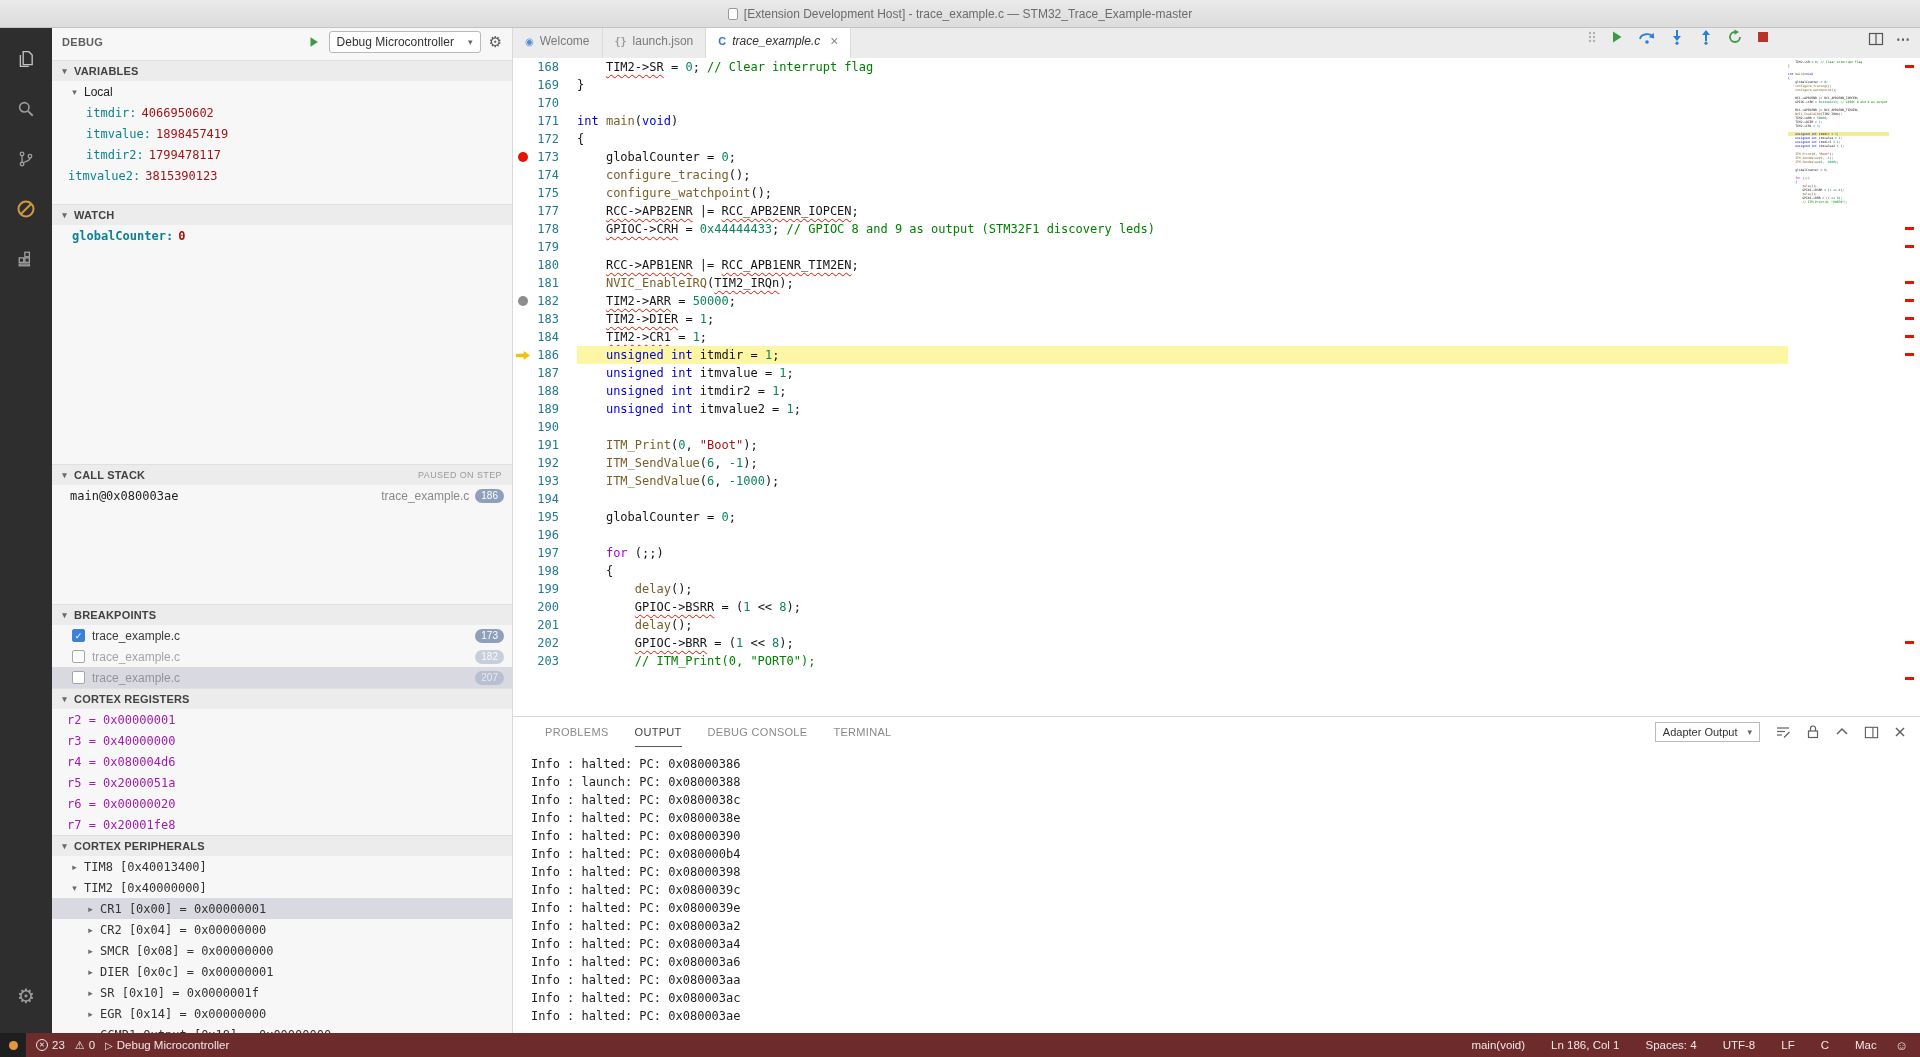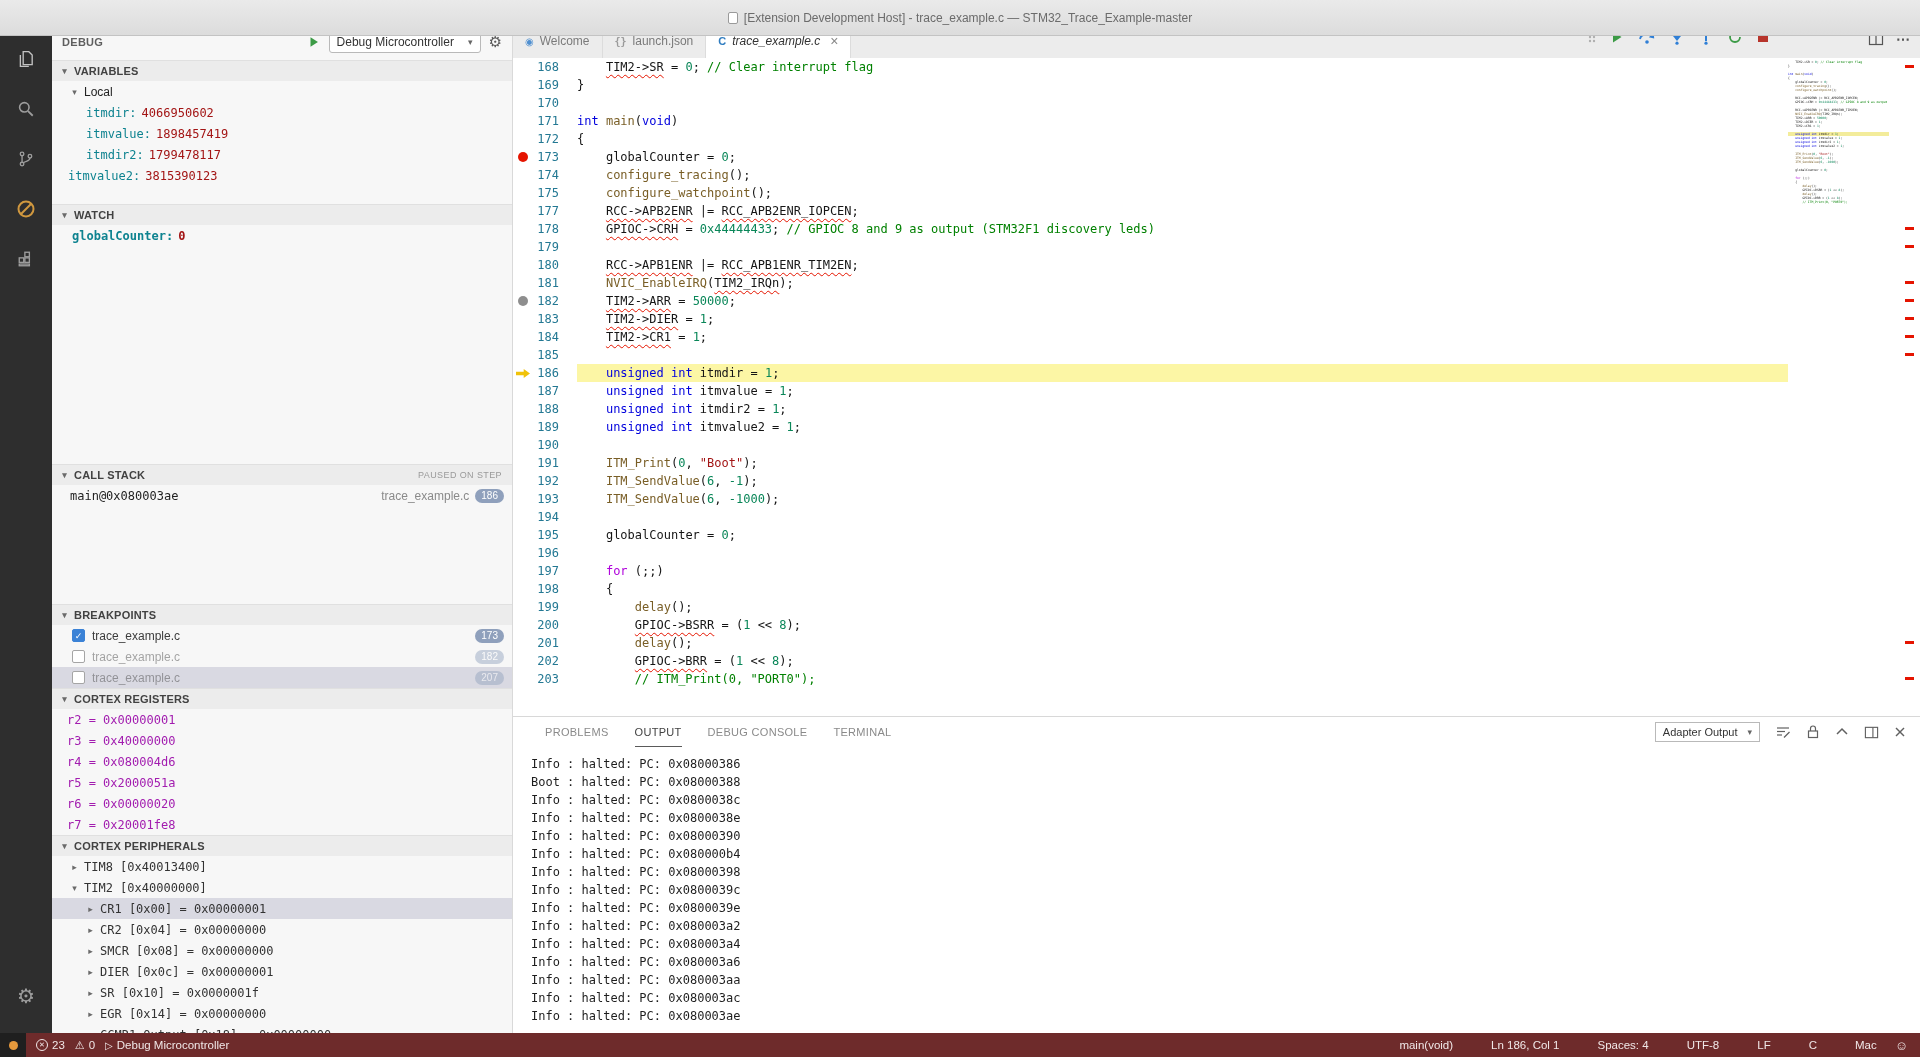--- a/index.html
+++ b/index.html
@@ -1,20 +1,20 @@
 <!DOCTYPE html>
 <html><head>
 <meta charset="utf-8">
 <style>
 *{box-sizing:border-box}
 html,body{margin:0;padding:0;width:1920px;height:1057px;overflow:hidden;background:#fff;font-family:"Liberation Sans",sans-serif;position:relative}
 .mono{font-family:"DejaVu Sans Mono",monospace}
 
 
-.titlebar{position:absolute;top:0;left:0;width:100%;height:36px;background:linear-gradient(#eaeaea,#dcdcdc);border-bottom:1px solid #c3c3c3;display:flex;align-items:center;justify-content:center;font-size:12px;color:#6b6b6b;gap:6px;z-index:5}
+.titlebar{position:absolute;top:0;left:0;width:100%;height:28px;background:linear-gradient(#eaeaea,#dcdcdc);border-bottom:1px solid #c3c3c3;display:flex;align-items:center;justify-content:center;font-size:12px;color:#6b6b6b;gap:6px;z-index:5}
 .doc-ico{width:10px;height:12px;border:1px solid #9a9a9a;border-radius:2px;background:#fff;display:inline-block}
 
 
 .activitybar{position:absolute;left:0;top:24px;bottom:24px;width:52px;background:#2e2e2e;display:flex;flex-direction:column;align-items:center;padding-top:10px;z-index:4}
 .ab-item{width:52px;height:50px;display:flex;align-items:center;justify-content:center;cursor:pointer}
 .ab-bottom{margin-top:auto;margin-bottom:12px}
 .gear-glyph{font-size:20px;color:#9d9d9d}
 
 
 .sidebar{position:absolute;left:52px;top:24px;bottom:24px;width:461px;background:#f7f7f7;border-right:1px solid #d9d9d9;overflow:hidden;font-size:12px;color:#3c3c3c}
@@ -97,21 +97,21 @@
 
 .statusbar{position:absolute;left:0;bottom:0;width:100%;height:24px;background:#6e2b2b;display:flex;align-items:center;color:#f0e7e7;font-size:11.5px;z-index:6}
 .sb-corner{width:26px;height:24px;background:#1f1f1f;display:flex;align-items:center;justify-content:center;flex:none}
 .odot{width:9px;height:9px;border-radius:50%;background:#e6993c}
 .sitem{display:flex;align-items:center;gap:4px;margin-left:10px;cursor:pointer;white-space:nowrap}
 .errico{width:12px;height:12px;border:1px solid #f0e7e7;border-radius:50%;font-size:7px;display:flex;align-items:center;justify-content:center}
 .warnico{font-size:11px}
 .playico{font-size:10px}
 .sb-spacer{flex:1}
 #status-right-items{display:flex;gap:22px;margin-right:18px}
-#status-right-items .sitem{margin-left:16px}
+#status-right-items .sitem{margin-left:4px}
 .smiley{font-size:13px;margin-right:12px;cursor:pointer}
 </style>
 </head>
 <body>
 
 <div class="titlebar">
   <span class="doc-ico"></span>
   <span>[Extension Development Host] - trace_example.c — STM32_Trace_Example-master</span>
 </div>
 
@@ -396,21 +396,20 @@
         <div class="cl"><span class="gut"><span class="lnum">174</span></span><span class="src"><span class="t-p">    </span><span class="t-fn">configure_tracing</span><span class="t-p">();</span></span></div>
         <div class="cl"><span class="gut"><span class="lnum">175</span></span><span class="src"><span class="t-p">    </span><span class="t-fn">configure_watchpoint</span><span class="t-p">();</span></span></div>
         <div class="cl"><span class="gut"><span class="lnum">177</span></span><span class="src"><span class="t-p">    </span><span class="t-pe">RCC-&gt;APB2ENR</span><span class="t-p"> |= </span><span class="t-pe">RCC_APB2ENR_IOPCEN</span><span class="t-p">;</span></span></div>
         <div class="cl"><span class="gut"><span class="lnum">178</span></span><span class="src"><span class="t-p">    </span><span class="t-pe">GPIOC-&gt;CRH</span><span class="t-p"> = </span><span class="t-num">0x44444433</span><span class="t-p">; </span><span class="t-com">// GPIOC 8 and 9 as output (STM32F1 discovery leds)</span></span></div>
         <div class="cl"><span class="gut"><span class="lnum">179</span></span><span class="src"></span></div>
         <div class="cl"><span class="gut"><span class="lnum">180</span></span><span class="src"><span class="t-p">    </span><span class="t-pe">RCC-&gt;APB1ENR</span><span class="t-p"> |= </span><span class="t-pe">RCC_APB1ENR_TIM2EN</span><span class="t-p">;</span></span></div>
         <div class="cl"><span class="gut"><span class="lnum">181</span></span><span class="src"><span class="t-p">    </span><span class="t-fn">NVIC_EnableIRQ</span><span class="t-p">(</span><span class="t-pe">TIM2_IRQn</span><span class="t-p">);</span></span></div>
         <div class="cl"><span class="gut"><span class="bpdot gray"></span><span class="lnum">182</span></span><span class="src"><span class="t-p">    </span><span class="t-pe">TIM2-&gt;ARR</span><span class="t-p"> = </span><span class="t-num">50000</span><span class="t-p">;</span></span></div>
         <div class="cl"><span class="gut"><span class="lnum">183</span></span><span class="src"><span class="t-p">    </span><span class="t-pe">TIM2-&gt;DIER</span><span class="t-p"> = </span><span class="t-num">1</span><span class="t-p">;</span></span></div>
         <div class="cl"><span class="gut"><span class="lnum">184</span></span><span class="src"><span class="t-p">    </span><span class="t-pe">TIM2-&gt;CR1</span><span class="t-p"> = </span><span class="t-num">1</span><span class="t-p">;</span></span></div>
-        <div class="cl"><span class="gut"><span class="lnum">185</span></span><span class="src"></span></div>
         <div class="cl cur"><span class="gut"><span class="curarrow"></span><span class="lnum">186</span></span><span class="src"><span class="t-p">    </span><span class="t-kw">unsigned</span><span class="t-p"> </span><span class="t-kw">int</span><span class="t-p"> </span><span class="t-p">itmdir</span><span class="t-p"> = </span><span class="t-num">1</span><span class="t-p">;</span></span></div>
         <div class="cl"><span class="gut"><span class="lnum">187</span></span><span class="src"><span class="t-p">    </span><span class="t-kw">unsigned</span><span class="t-p"> </span><span class="t-kw">int</span><span class="t-p"> </span><span class="t-p">itmvalue</span><span class="t-p"> = </span><span class="t-num">1</span><span class="t-p">;</span></span></div>
         <div class="cl"><span class="gut"><span class="lnum">188</span></span><span class="src"><span class="t-p">    </span><span class="t-kw">unsigned</span><span class="t-p"> </span><span class="t-kw">int</span><span class="t-p"> </span><span class="t-p">itmdir2</span><span class="t-p"> = </span><span class="t-num">1</span><span class="t-p">;</span></span></div>
         <div class="cl"><span class="gut"><span class="lnum">189</span></span><span class="src"><span class="t-p">    </span><span class="t-kw">unsigned</span><span class="t-p"> </span><span class="t-kw">int</span><span class="t-p"> </span><span class="t-p">itmvalue2</span><span class="t-p"> = </span><span class="t-num">1</span><span class="t-p">;</span></span></div>
         <div class="cl"><span class="gut"><span class="lnum">190</span></span><span class="src"></span></div>
         <div class="cl"><span class="gut"><span class="lnum">191</span></span><span class="src"><span class="t-p">    </span><span class="t-fn">ITM_Print</span><span class="t-p">(</span><span class="t-num">0</span><span class="t-p">, </span><span class="t-str">"Boot"</span><span class="t-p">);</span></span></div>
         <div class="cl"><span class="gut"><span class="lnum">192</span></span><span class="src"><span class="t-p">    </span><span class="t-fn">ITM_SendValue</span><span class="t-p">(</span><span class="t-num">6</span><span class="t-p">, </span><span class="t-num">-1</span><span class="t-p">);</span></span></div>
         <div class="cl"><span class="gut"><span class="lnum">193</span></span><span class="src"><span class="t-p">    </span><span class="t-fn">ITM_SendValue</span><span class="t-p">(</span><span class="t-num">6</span><span class="t-p">, </span><span class="t-num">-1000</span><span class="t-p">);</span></span></div>
         <div class="cl"><span class="gut"><span class="lnum">194</span></span><span class="src"></span></div>
         <div class="cl"><span class="gut"><span class="lnum">195</span></span><span class="src"><span class="t-p">    </span><span class="t-p">globalCounter</span><span class="t-p"> = </span><span class="t-num">0</span><span class="t-p">;</span></span></div>
@@ -516,21 +515,21 @@
         <span class="picon">
           <svg width="12" height="12" viewBox="0 0 12 12" stroke="#616161" stroke-width="1.4">
               <line x1="2" y1="2" x2="10" y2="10"></line>
               <line x1="10" y1="2" x2="2" y2="10"></line>
             </svg>
         </span>
       </div>
     </div>
     <div class="panel-out" id="panel-out">
         <div class="oline mono">Info : halted: PC: 0x08000386</div>
-        <div class="oline mono">Boot : halted: PC: 0x08000388</div>
+        <div class="oline mono">Info : launch: PC: 0x08000388</div>
         <div class="oline mono">Info : halted: PC: 0x0800038c</div>
         <div class="oline mono">Info : halted: PC: 0x0800038e</div>
         <div class="oline mono">Info : halted: PC: 0x08000390</div>
         <div class="oline mono">Info : halted: PC: 0x080000b4</div>
         <div class="oline mono">Info : halted: PC: 0x08000398</div>
         <div class="oline mono">Info : halted: PC: 0x0800039c</div>
         <div class="oline mono">Info : halted: PC: 0x0800039e</div>
         <div class="oline mono">Info : halted: PC: 0x080003a2</div>
         <div class="oline mono">Info : halted: PC: 0x080003a4</div>
         <div class="oline mono">Info : halted: PC: 0x080003a6</div>

